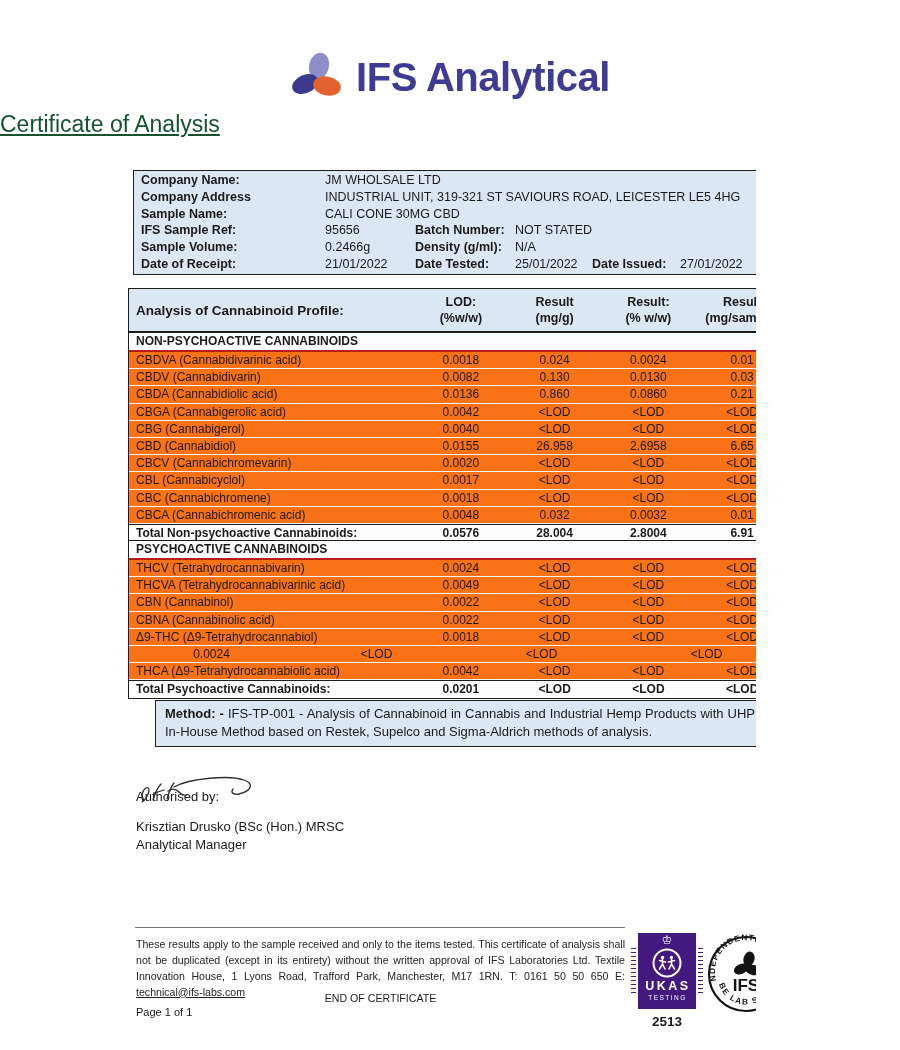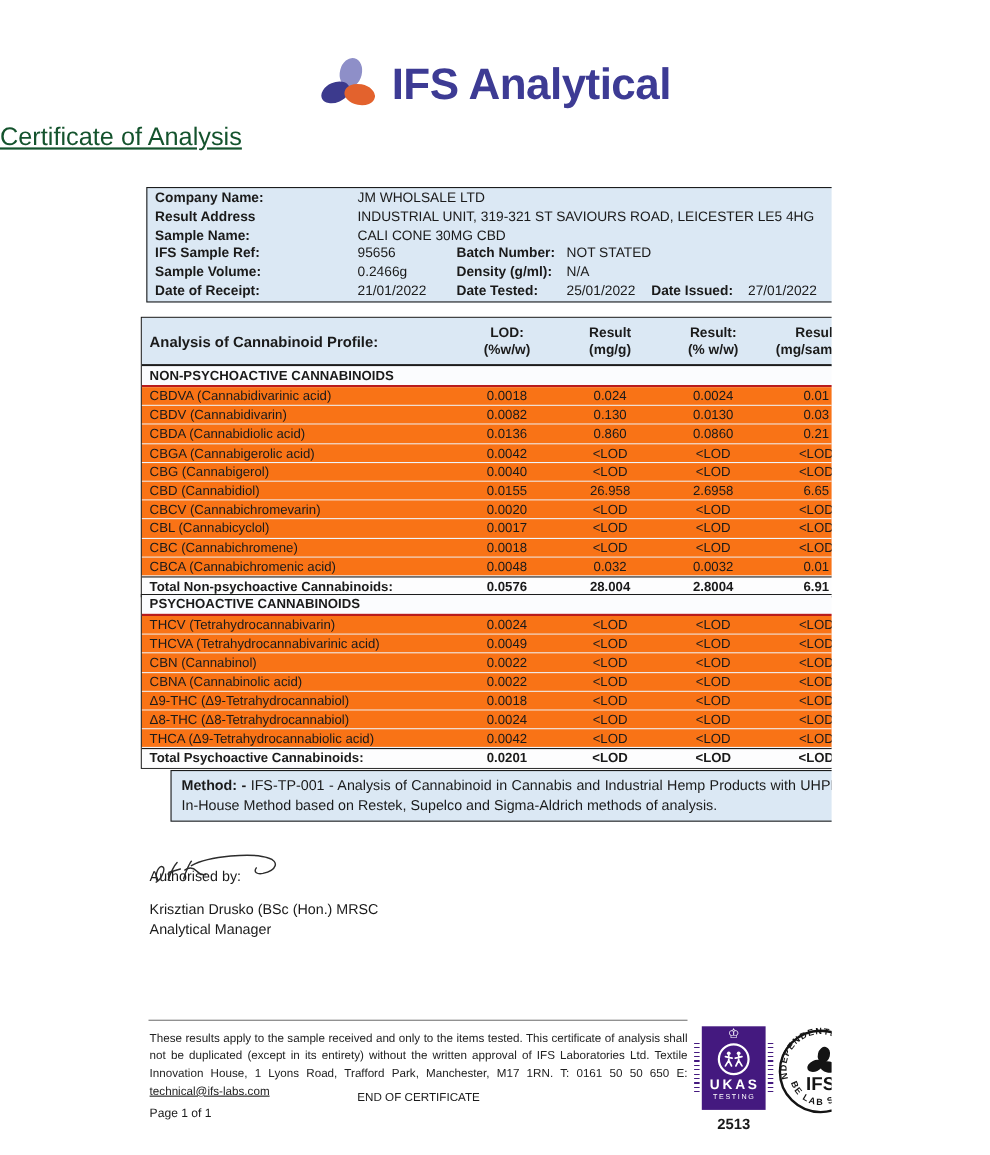--- a/index.html
+++ b/index.html
@@ -89,21 +89,21 @@
     <span class="brand-name">IFS Analytical</span>
   </div>
   <div class="doc-title">Certificate of Analysis</div>
 
   <div class="company-box">
       <div class="ci-row">
         <span class="ci-label p0">Company Name:</span>
         <span class="ci-value p0">JM WHOLSALE LTD</span>
       </div>
       <div class="ci-row">
-        <span class="ci-label p0">Result Address</span>
+        <span class="ci-label p0">Company Address</span>
         <span class="ci-value p0">INDUSTRIAL UNIT, 319-321 ST SAVIOURS ROAD, LEICESTER LE5 4HG</span>
       </div>
       <div class="ci-row">
         <span class="ci-label p0">Sample Name:</span>
         <span class="ci-value p0">CALI CONE 30MG CBD</span>
       </div>
       <div class="ci-row">
         <span class="ci-label p0">IFS Sample Ref:</span>
         <span class="ci-value p0">95656</span>
         <span class="ci-label p1">Batch Number:</span>
@@ -259,21 +259,20 @@
           <span class="c-val">&lt;LOD</span>
         </div>
         <div class="t-row data">
           <span class="c-name">Δ9-THC (Δ9-Tetrahydrocannabiol)</span>
           <span class="c-val">0.0018</span>
           <span class="c-val">&lt;LOD</span>
           <span class="c-val">&lt;LOD</span>
           <span class="c-val">&lt;LOD</span>
         </div>
         <div class="t-row data">
-          <span class="c-name">Δ8-THC (Δ8-Tetrahydrocannabiol)</span>
           <span class="c-val">0.0024</span>
           <span class="c-val">&lt;LOD</span>
           <span class="c-val">&lt;LOD</span>
           <span class="c-val">&lt;LOD</span>
         </div>
         <div class="t-row data">
           <span class="c-name">THCA (Δ9-Tetrahydrocannabiolic acid)</span>
           <span class="c-val">0.0042</span>
           <span class="c-val">&lt;LOD</span>
           <span class="c-val">&lt;LOD</span>

